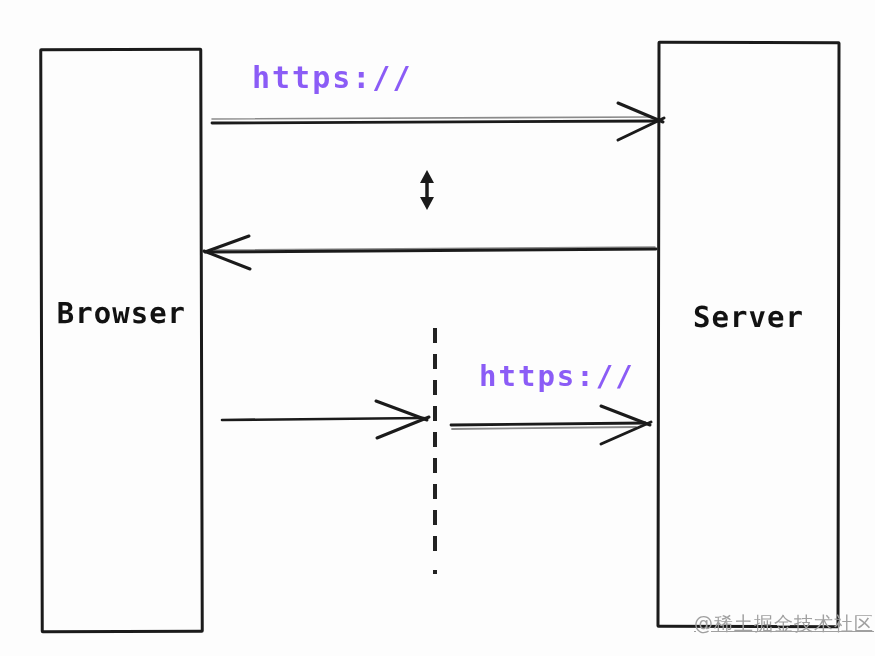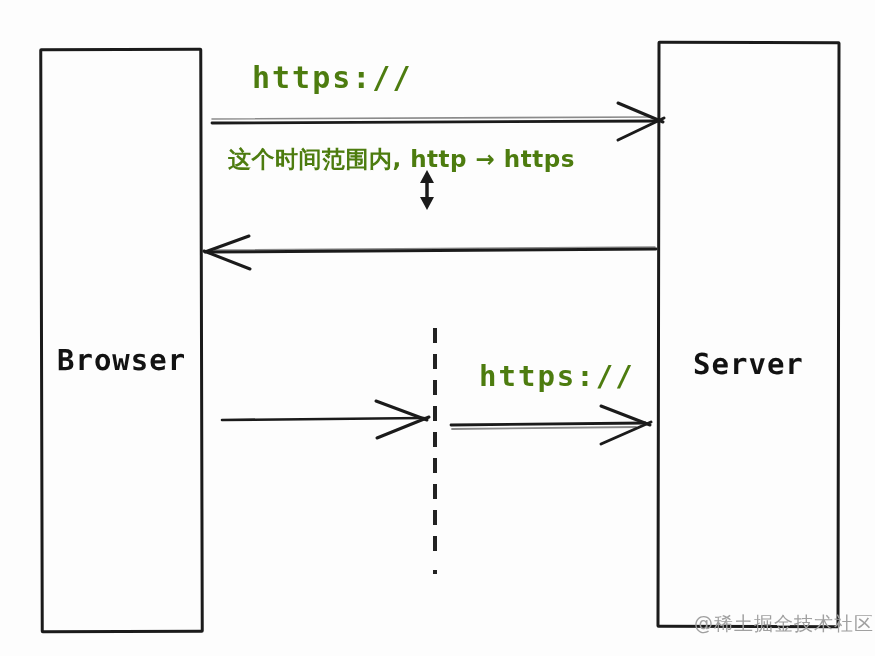--- a/index.html
+++ b/index.html
@@ -25,45 +25,45 @@
   #browser-box { left: 40px;  top: 48px; width: 163px; height: 585px; transform: rotate(-0.15deg); }
   #server-box  { left: 657px; top: 41px; width: 183px; height: 587px; transform: rotate(0.1deg); }
   .node-label {
     position: absolute;
     width: 100%;
     text-align: center;
     font-size: 29px;
     font-weight: bold;
     color: #121212;
     letter-spacing: 1px;
-    margin-top: 47px;
   }
   #browser-box .node-label { top: 245px; }
   #server-box  .node-label { top: 256px; }
 
   .flow-label {
     position: absolute;
-    color: #4d7c0f;
+    color: #8b5cf6;
     font-weight: bold;
     white-space: nowrap;
   }
   #label-https-top   { left: 252px; top: 60px;  font-size: 30px; letter-spacing: 2px; }
   #label-note        { left: 228px; top: 144px; font-size: 23px; font-weight: 600; letter-spacing: 0.5px;
                        font-family: "DejaVu Sans", "DejaVu Sans Mono", sans-serif; }
   #label-sts-header  { left: 236px; top: 200px; font-size: 17px; letter-spacing: 0.4px; }
   #label-http-bottom { left: 283px; top: 358px; font-size: 29px; letter-spacing: 2px; }
   #label-https-bottom{ left: 479px; top: 359px; font-size: 29px; letter-spacing: 2px; }
 
   #watermark {
     position: absolute;
     left: 694px;
     top: 611px;
     font-size: 19px;
     color: #a0a0a0;
     font-family: "DejaVu Sans", sans-serif;
+    text-decoration: underline;
     letter-spacing: 1px;
     white-space: nowrap;
     text-align: center;
   }
   #arrow-layer {
     position: absolute;
     left: 0; top: 0;
     width: 875px;
     height: 656px;
     pointer-events: none;
@@ -76,21 +76,20 @@
 
   <div id="browser-box" class="node-box">
     <div class="node-label">Browser</div>
   </div>
 
   <div id="server-box" class="node-box">
     <div class="node-label">Server</div>
   </div>
 
   <div id="label-https-top" class="flow-label">https://</div>
-  <div id="label-note" class="flow-label">这个时间范围内, http → https</div>
   <div id="label-https-bottom" class="flow-label">https://</div>
 
   <svg id="arrow-layer" viewBox="0 0 875 656" xmlns="http://www.w3.org/2000/svg">
 
     <g stroke="#1b1b1b" fill="none" stroke-linecap="round">
       <path d="M212,119 L652,117" stroke="#8a8a8a" stroke-width="1.6"></path>
       <path d="M212,123 L658,121" stroke-width="2.8"></path>
       <path d="M618,103 L663,122" stroke-width="3"></path>
       <path d="M618,140 L664,118" stroke-width="3"></path>
     </g>

